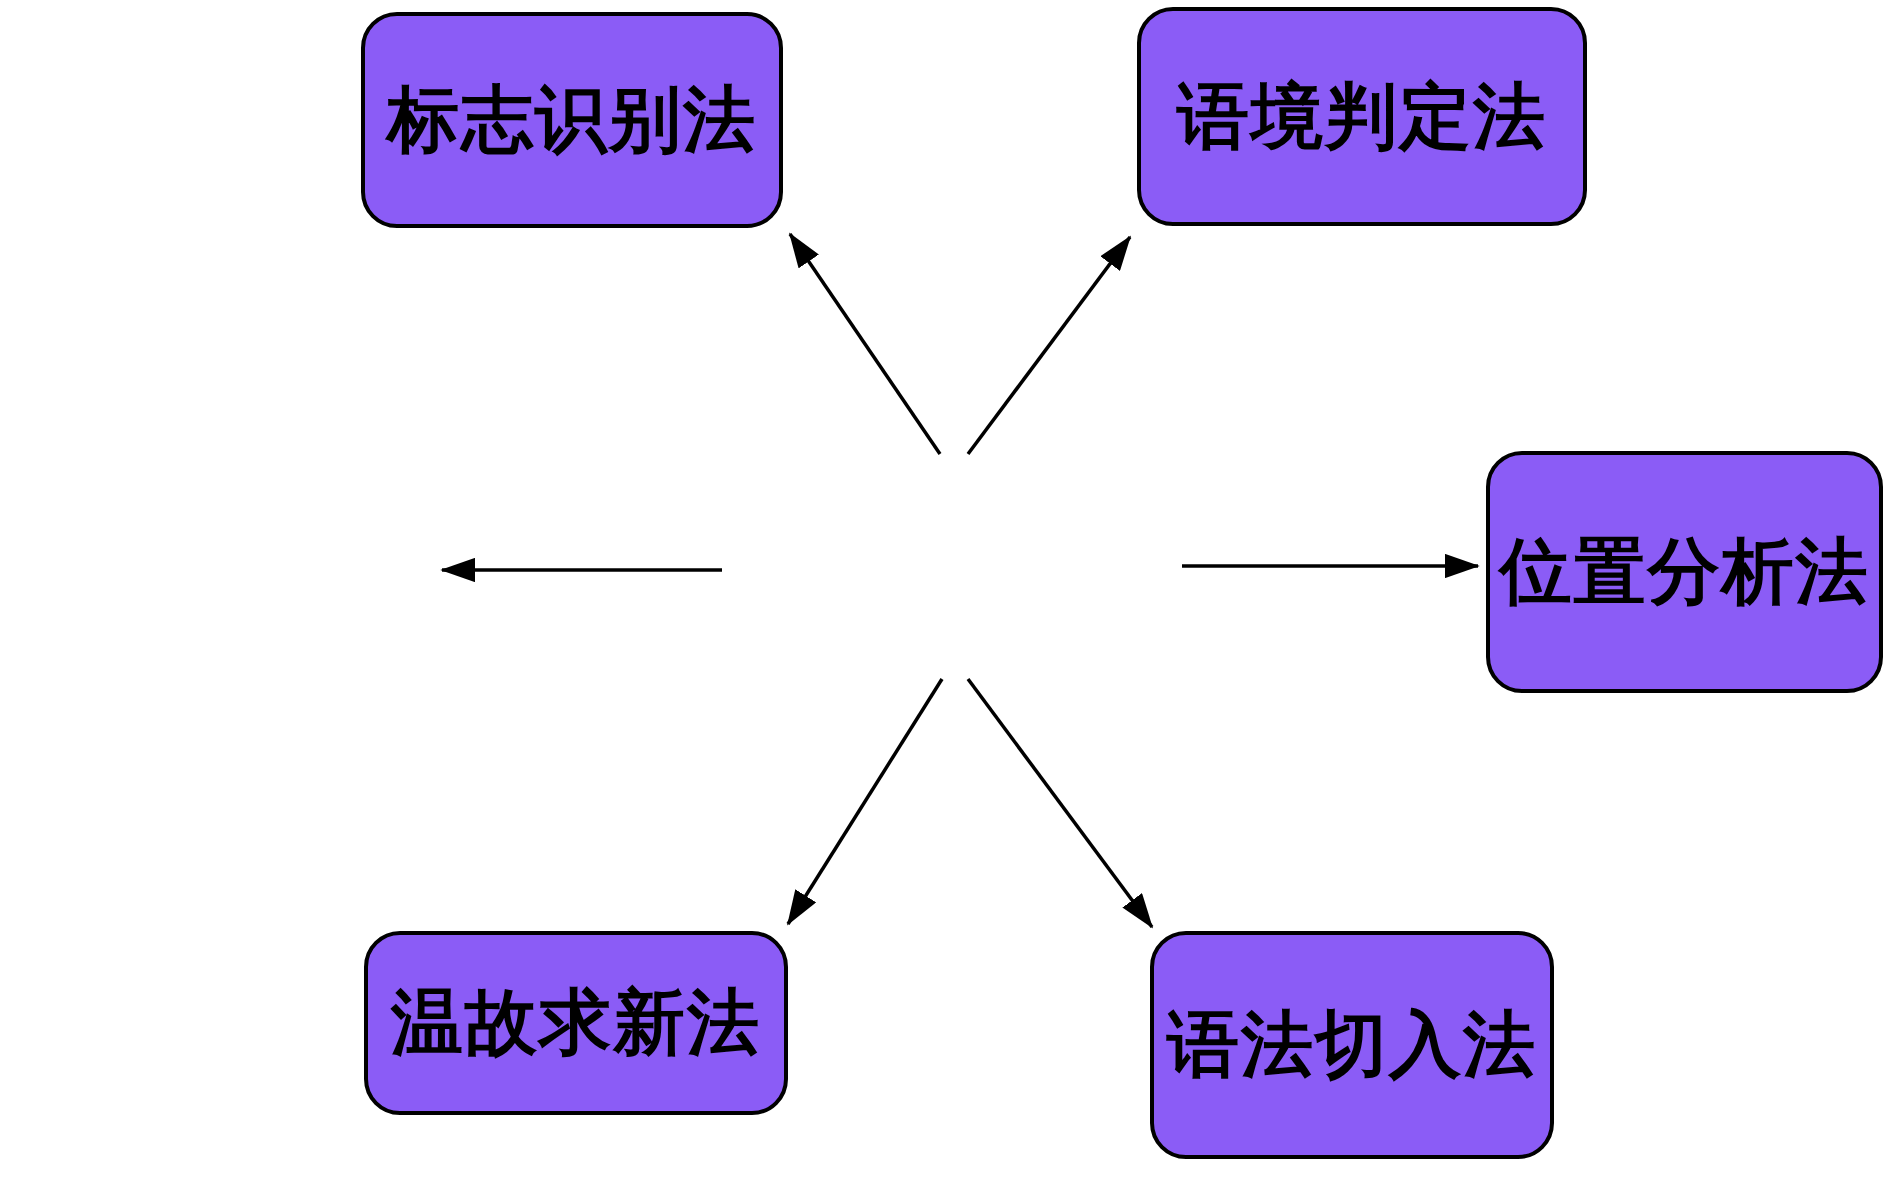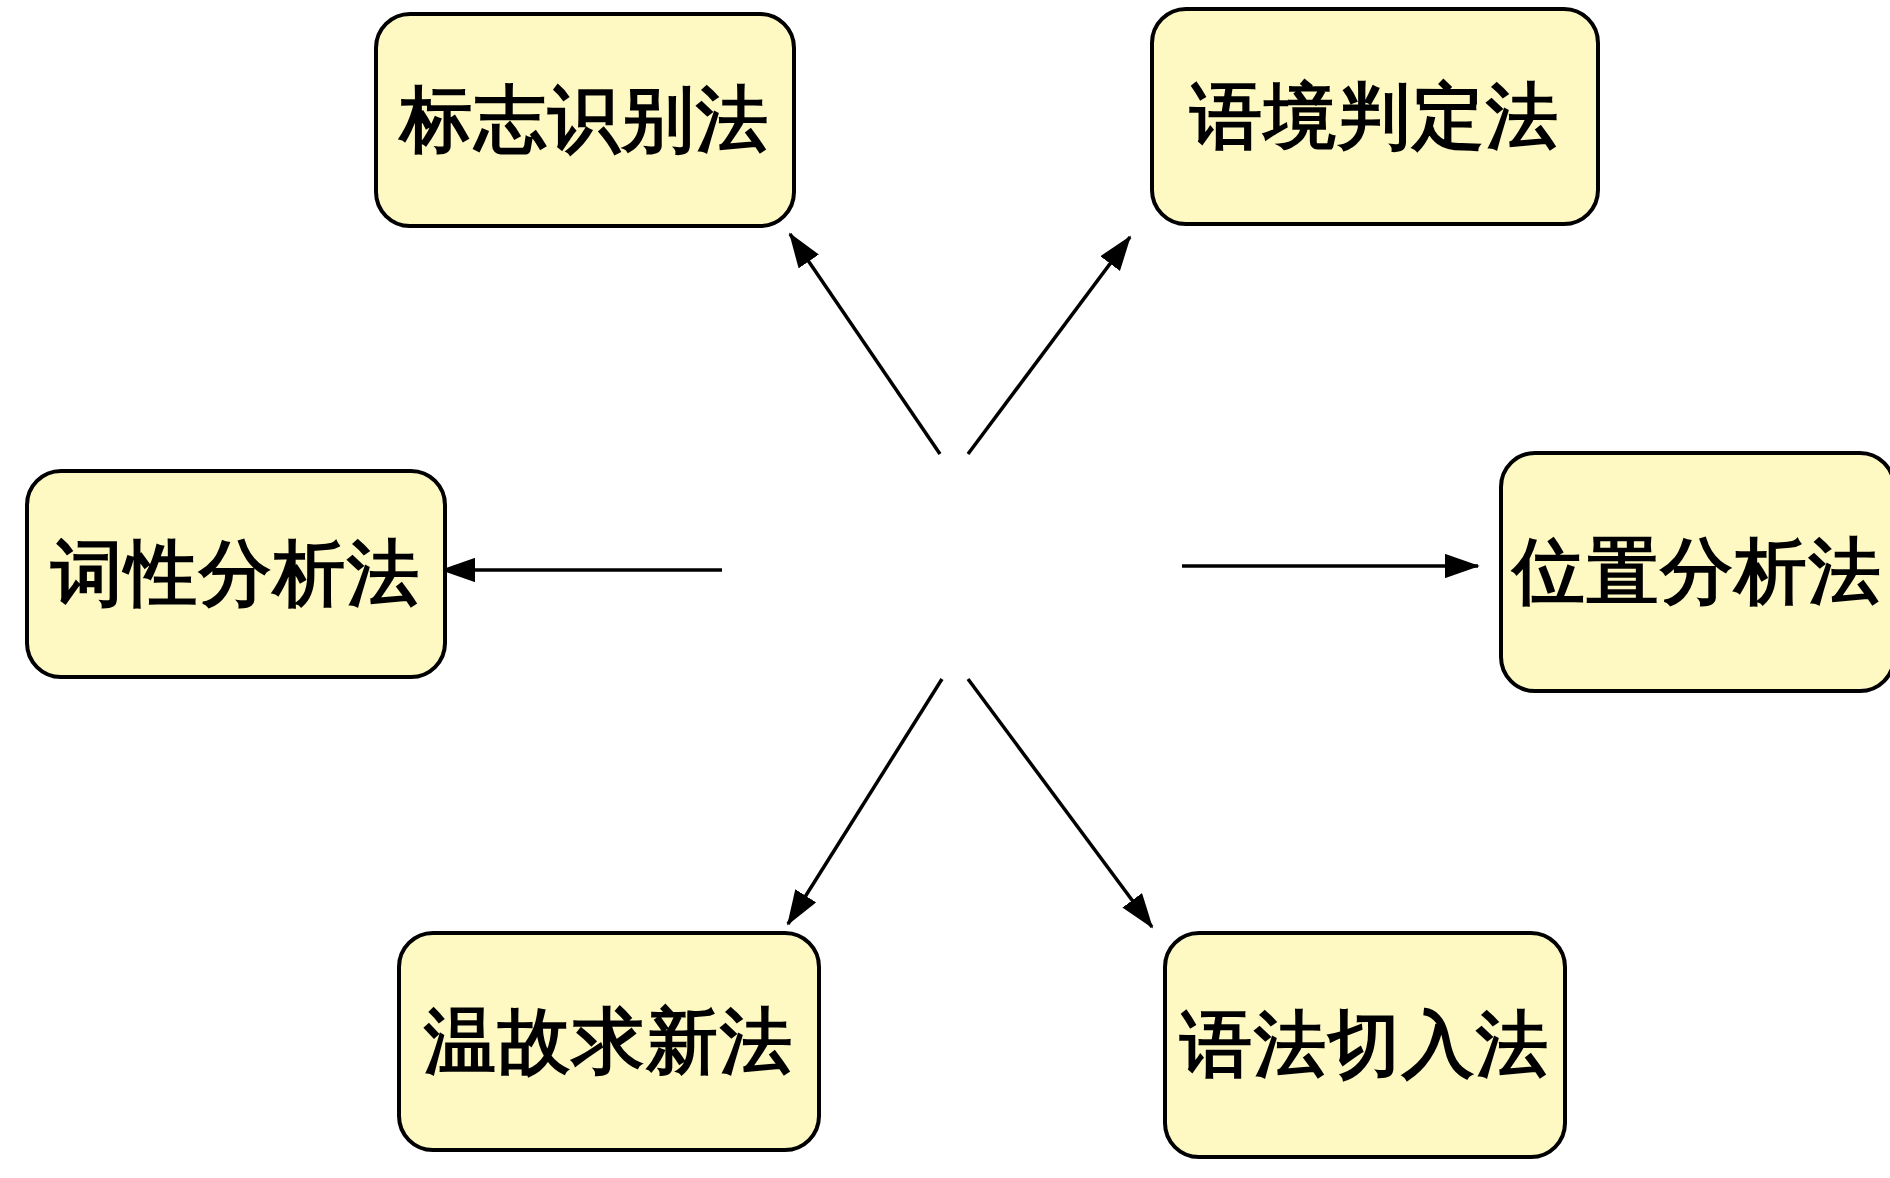--- a/index.html
+++ b/index.html
@@ -20,43 +20,42 @@
     left: 0;
     top: 0;
     width: 1890px;
     height: 1178px;
     z-index: 1;
   }
   .node {
     position: absolute;
     z-index: 2;
     box-sizing: border-box;
-    background: #fef9c3;
+    background: #8b5cf6;
     border: 4px solid #000000;
     border-radius: 36px;
     display: flex;
     align-items: center;
     justify-content: center;
     color: #000000;
     font-weight: bold;
     font-size: 72px;
     letter-spacing: 2px;
     white-space: nowrap;
-    margin-left: 13px;
   }
   .node.center {
     font-size: 68px;
     letter-spacing: 1px;
   }
   .node-top-left    { left: 361px;  top: 12px;   width: 422px; height: 216px; }
   .node-top-right   { left: 1137px; top: 7px;   width: 450px; height: 219px; }
   .node-left        { left: 12px;   top: 469px;  width: 422px; height: 210px; }
   .node-center      { left: 722px;  top: 454px;  width: 460px; height: 225px; }
   .node-right       { left: 1486px; top: 451px;  width: 397px; height: 242px; }
-  .node-bottom-left { left: 384px;  top: 931px;  width: 424px; height: 221px; }
+  .node-bottom-left { left: 364px;  top: 931px;  width: 424px; height: 184px; }
   .node-bottom-right{ left: 1150px; top: 931px;  width: 404px; height: 228px; }
   line.edge {
     stroke: #000000;
     stroke-width: 3.5;
   }
 </style>
 </head>
 <body>
 
 <div class="canvas">
@@ -76,23 +75,20 @@
   </svg>
 
   <div class="node node-top-left">
     <span>标志识别法</span>
   </div>
 
   <div class="node node-top-right">
     <span>语境判定法</span>
   </div>
 
-  <div class="node node-left">
-    <span>词性分析法</span>
-  </div>
 
 
   <div class="node node-right">
     <span>位置分析法</span>
   </div>
 
   <div class="node node-bottom-left">
     <span>温故求新法</span>
   </div>
 

